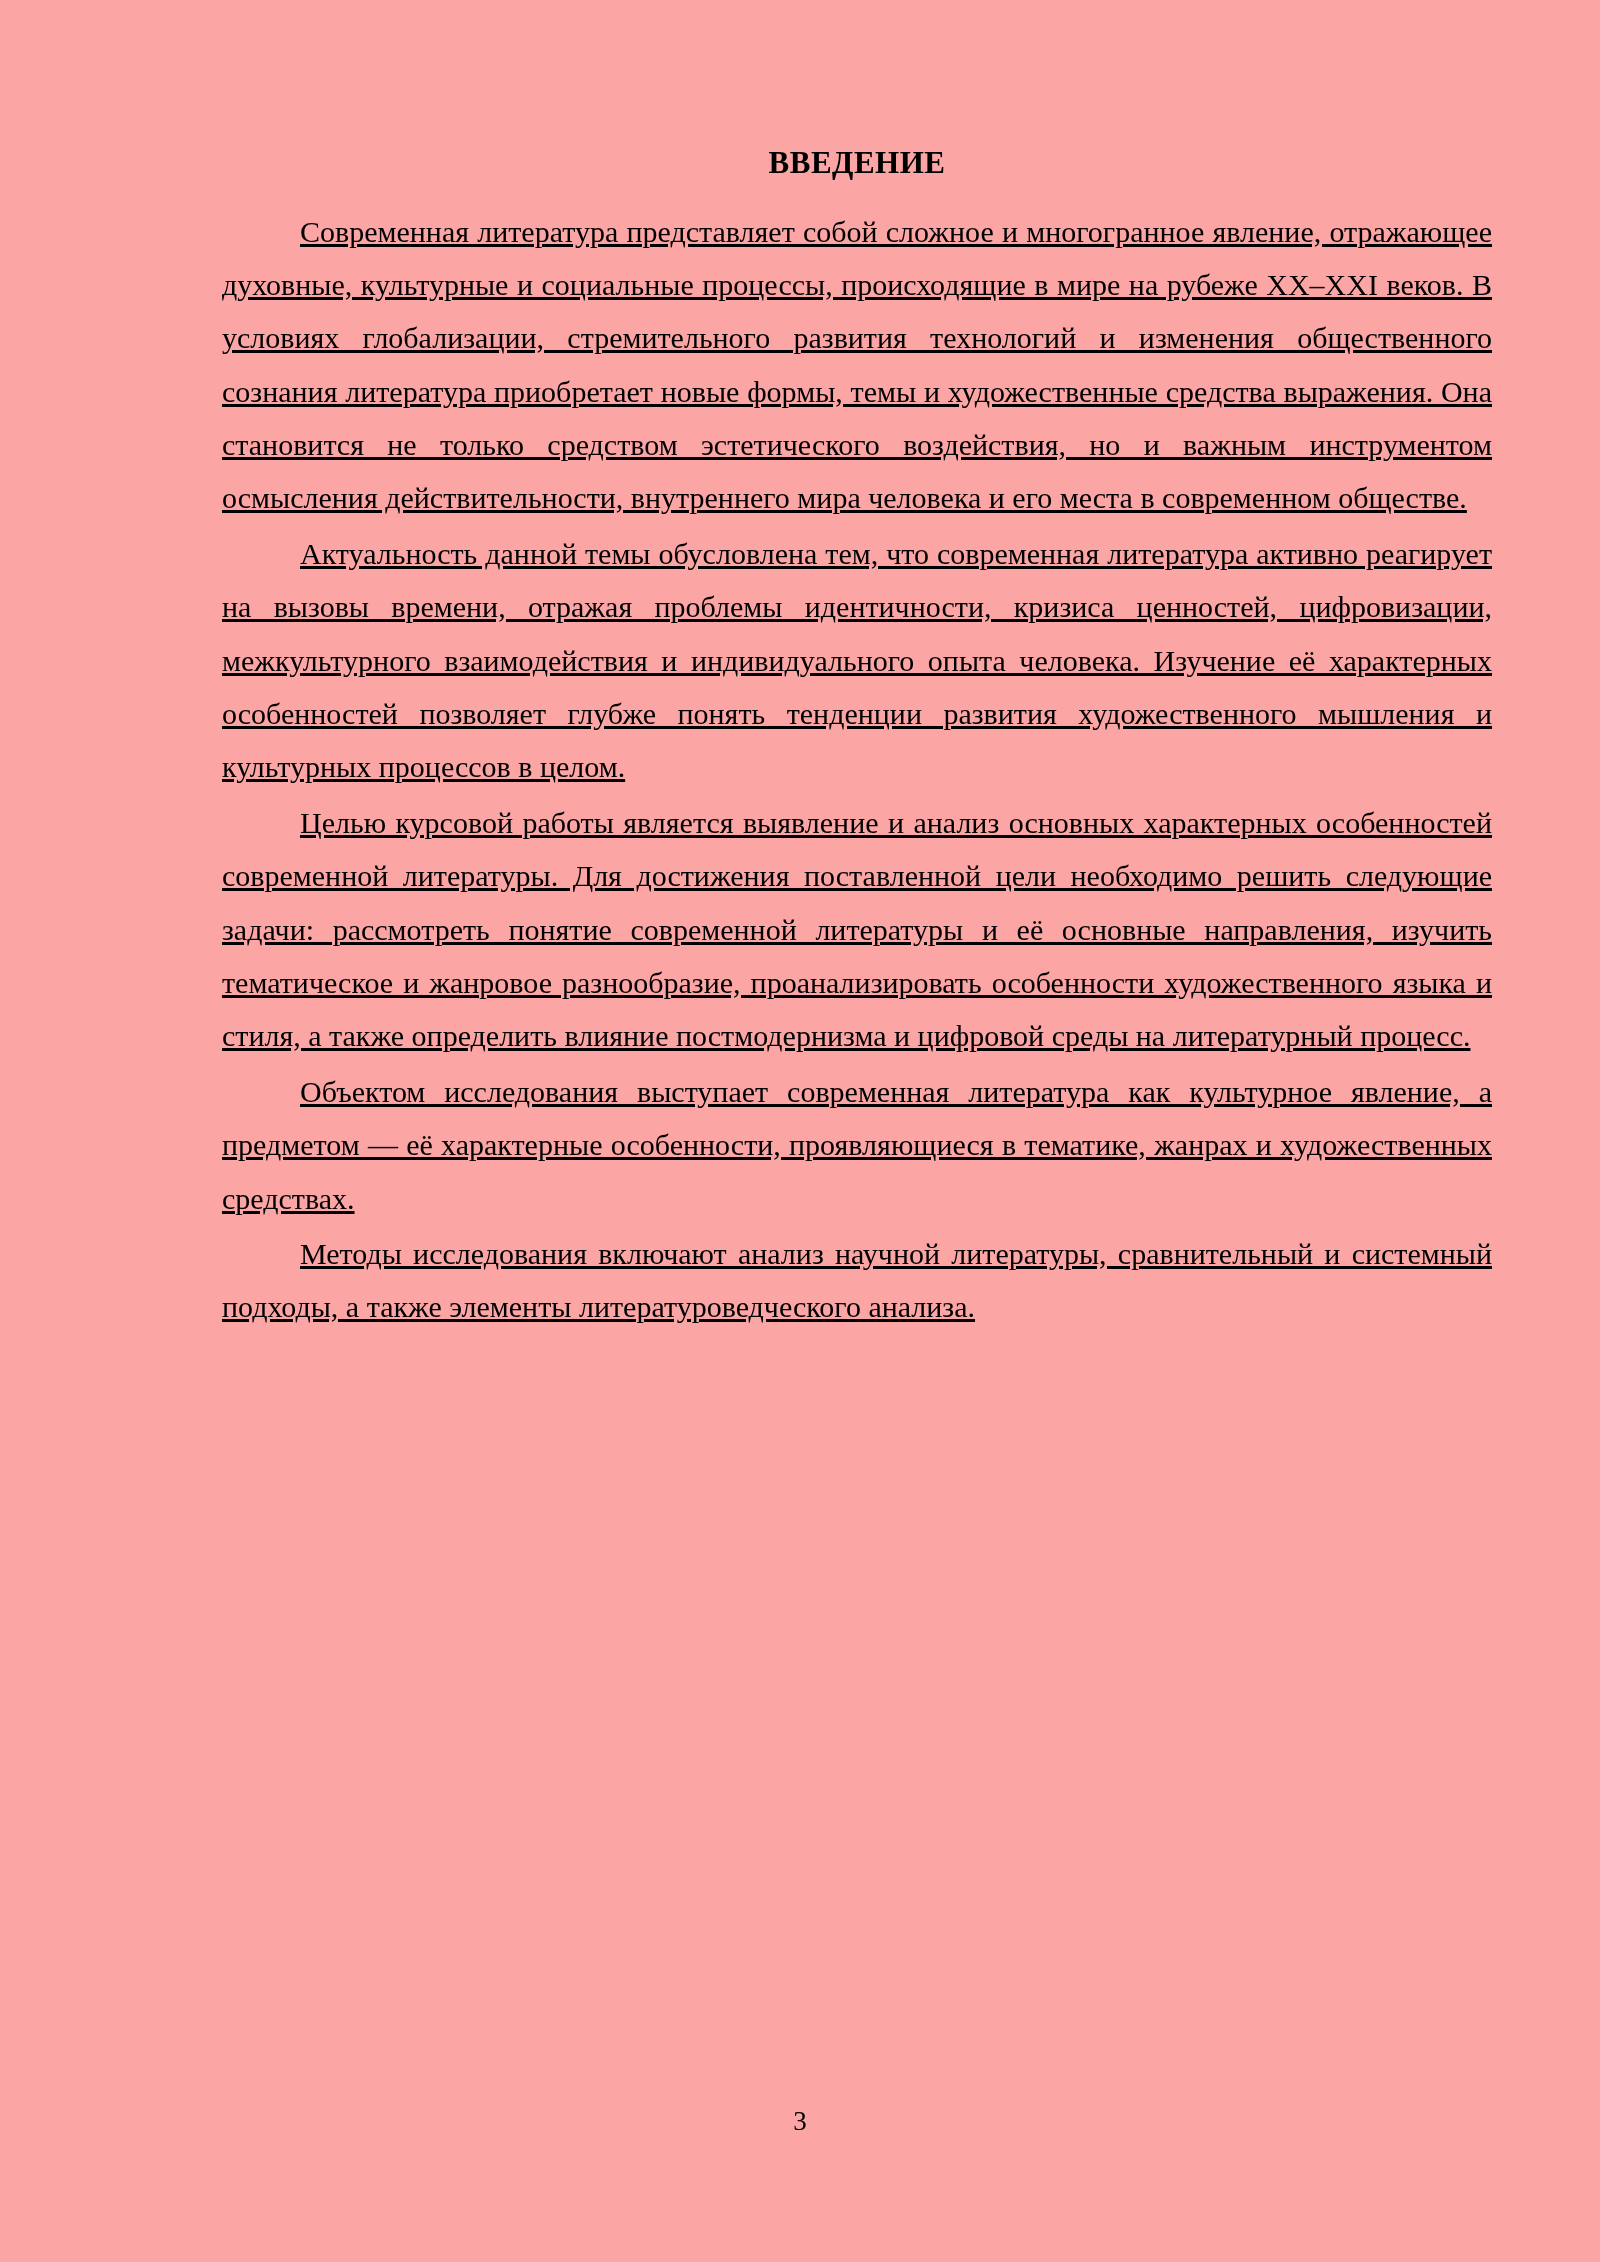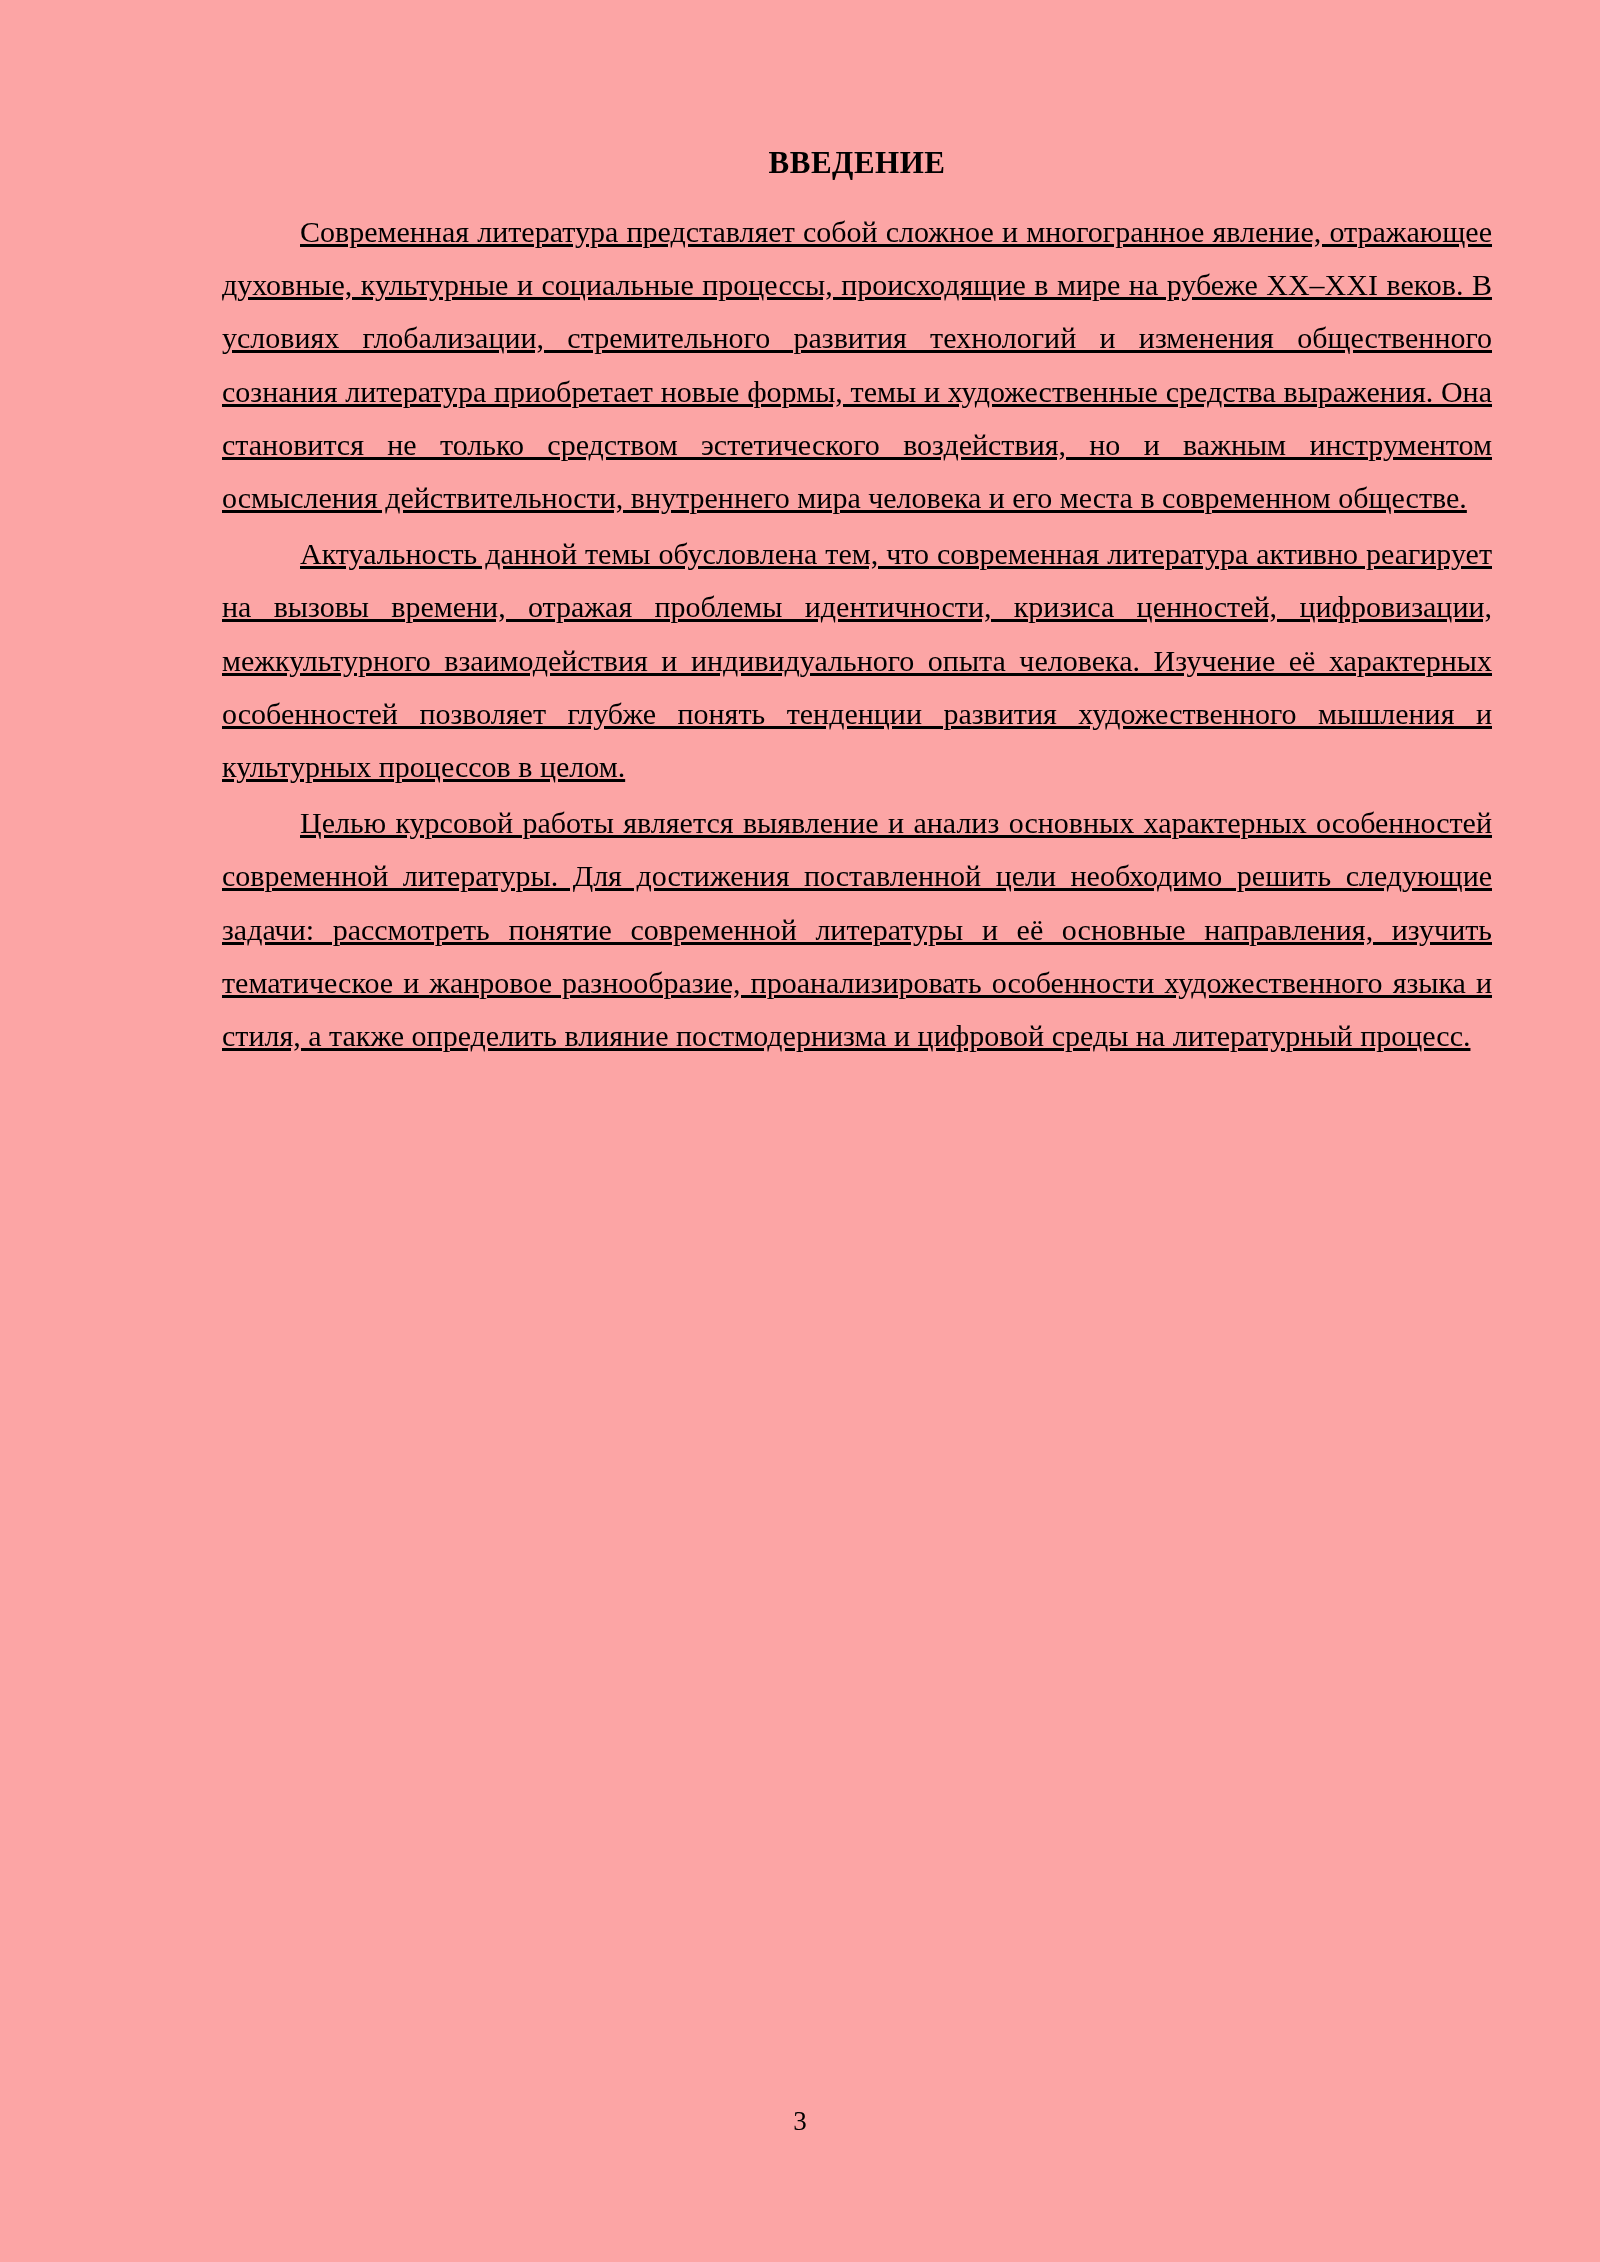--- a/index.html
+++ b/index.html
@@ -57,15 +57,17 @@
 </style>
 </head>
 <body>
 
 <div class="page">
   <div class="content">
     <h1 class="doc-title">ВВЕДЕНИЕ</h1>
     <p class="para">Современная литература представляет собой сложное и многогранное явление, отражающее духовные, культурные и социальные процессы, происходящие в мире на рубеже XX–XXI веков. В условиях глобализации, стремительного развития технологий и изменения общественного сознания литература приобретает новые формы, темы и художественные средства выражения. Она становится не только средством эстетического воздействия, но и важным инструментом осмысления действительности, внутреннего мира человека и его места в современном обществе.</p>
     <p class="para">Актуальность данной темы обусловлена тем, что современная литература активно реагирует на вызовы времени, отражая проблемы идентичности, кризиса ценностей, цифровизации, межкультурного взаимодействия и индивидуального опыта человека. Изучение её характерных особенностей позволяет глубже понять тенденции развития художественного мышления и культурных процессов в целом.</p>
     <p class="para">Целью курсовой работы является выявление и анализ основных характерных особенностей современной литературы. Для достижения поставленной цели необходимо решить следующие задачи: рассмотреть понятие современной литературы и её основные направления, изучить тематическое и жанровое разнообразие, проанализировать особенности художественного языка и стиля, а также определить влияние постмодернизма и цифровой среды на литературный процесс.</p>
+    <p class="para">Объектом исследования выступает современная литература как культурное явление, а предметом — её характерные особенности, проявляющиеся в тематике, жанрах и художественных средствах.</p>
+    <p class="para">Методы исследования включают анализ научной литературы, сравнительный и системный подходы, а также элементы литературоведческого анализа.</p>
   </div>
   <div class="page-number">3</div>
 </div>
 
 </body></html>

